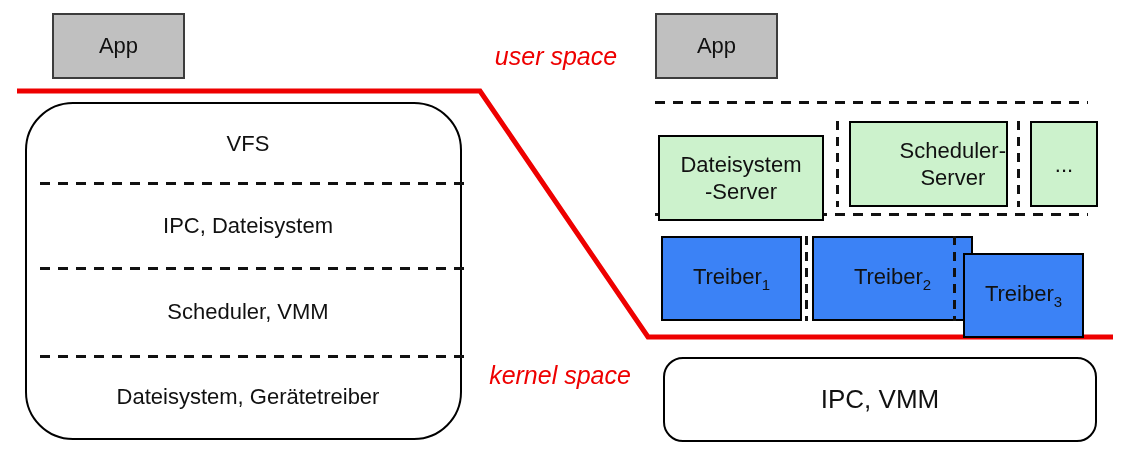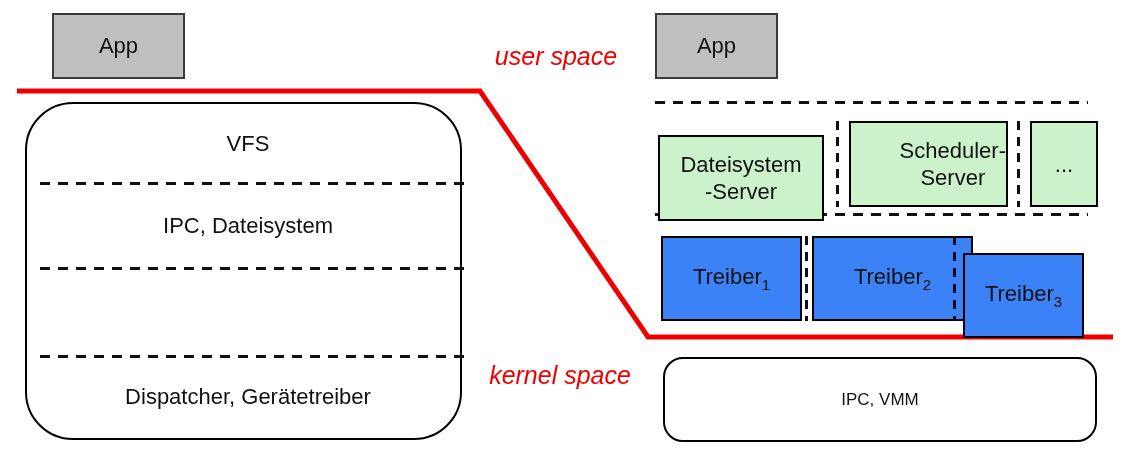--- a/index.html
+++ b/index.html
@@ -9,40 +9,41 @@
   }
   .box{position:absolute;box-sizing:border-box;display:flex;align-items:center;justify-content:center;text-align:center;}
   .app{background:#c0c0c0;border:2px solid #3c3c3c;font-size:22px;}
   .mono{left:25px;top:102px;width:437px;height:338px;border:2px solid #000;border-radius:48px;background:#fff;}
   .layer{position:absolute;left:9px;right:0;display:flex;align-items:center;justify-content:center;font-size:22px;}
   .hdash{position:absolute;height:3px;background:repeating-linear-gradient(90deg,#111 0 10px,transparent 10px 18px);}
   .vdash{position:absolute;width:3px;background:repeating-linear-gradient(180deg,#111 0 9px,transparent 9px 16px);}
   .server{background:#ccf2cc;border:2px solid #000;font-size:22px;line-height:27px;}
   .driver{background:#3b82f6;border:2px solid #000;font-size:22px;}
   .sub{font-size:15px;vertical-align:-6px;}
-  .kernelbox{left:663px;top:357px;width:434px;height:85px;border:2px solid #000;border-radius:20px;background:#fff;font-size:17px;}
+  .kernelbox{left:663px;top:357px;width:434px;height:85px;border:2px solid #000;border-radius:20px;background:#fff;font-size:26px;}
   .redlabel{position:absolute;width:180px;text-align:center;color:#ee0000;font-style:italic;font-size:25px;}
   #redline{position:absolute;left:0;top:0;pointer-events:none;}
 </style>
 </head>
 <body>
 
 <div id="canvas">
 
   <div class="box app" style="left:52px;top:13px;width:133px;height:66px;">
     <span>App</span>
   </div>
 
   <div class="box mono">
     <div class="layer" style="top:0;height:79px;">VFS</div>
     <div class="hdash" style="left:13px;width:424px;top:78px;"></div>
     <div class="layer" style="top:79px;height:85px;">IPC, Dateisystem</div>
     <div class="hdash" style="left:13px;width:424px;top:163px;"></div>
+    <div class="layer" style="top:164px;height:88px;">Scheduler, VMM</div>
     <div class="hdash" style="left:13px;width:424px;top:251px;"></div>
-    <div class="layer" style="top:252px;height:82px;">Dispatcher, Gerätetreiber</div>
+    <div class="layer" style="top:252px;height:82px;">Dateisystem, Gerätetreiber</div>
   </div>
 
   <svg id="redline" width="1129" height="455">
     <polyline points="17,91 480,91 648,337 1113,337" fill="none" stroke="#ee0000" stroke-width="5" stroke-linejoin="miter"></polyline>
   </svg>
 
   <div class="redlabel" style="left:466px;top:42px;">user space</div>
   <div class="redlabel" style="left:470px;top:361px;">kernel space</div>
 
   <div class="box app" style="left:655px;top:13px;width:123px;height:66px;">

